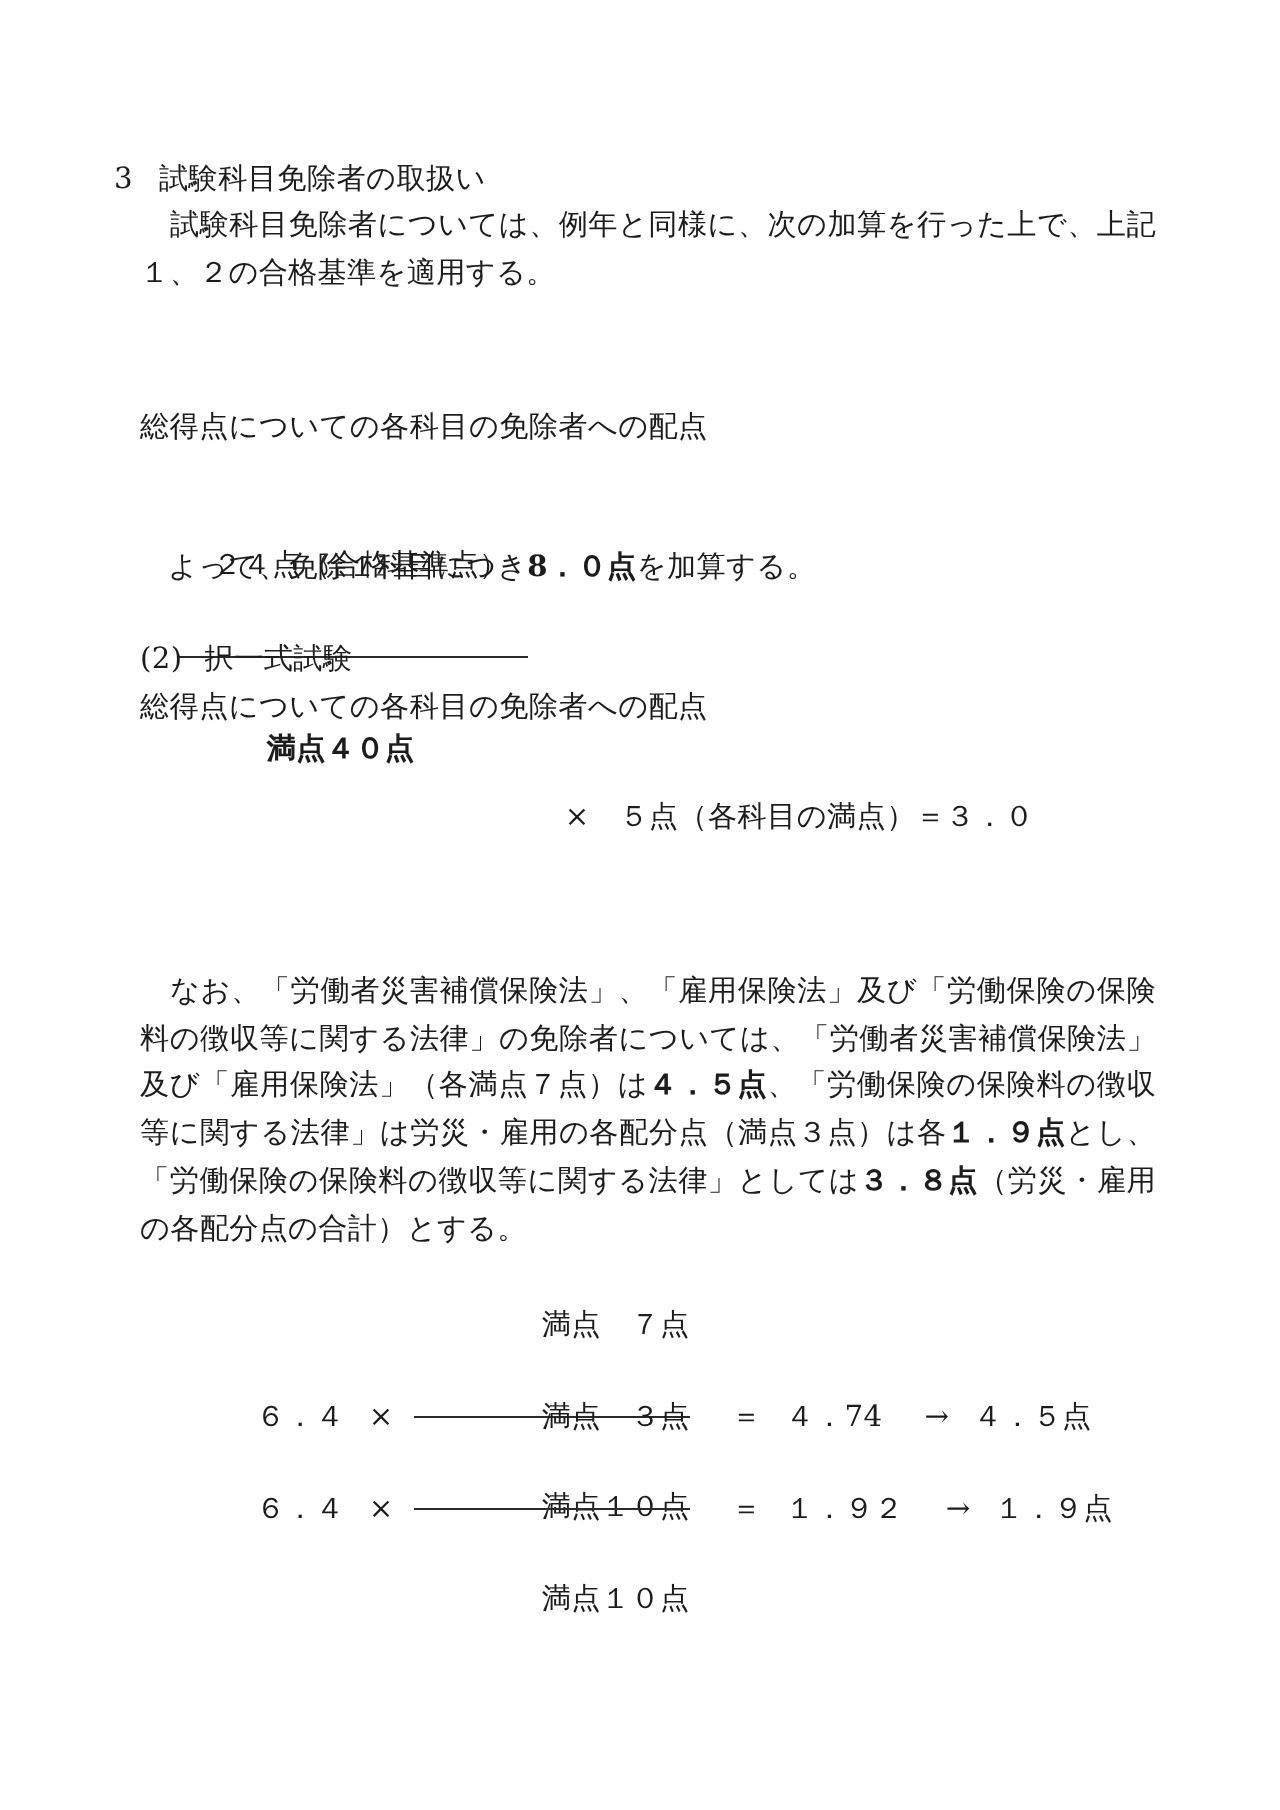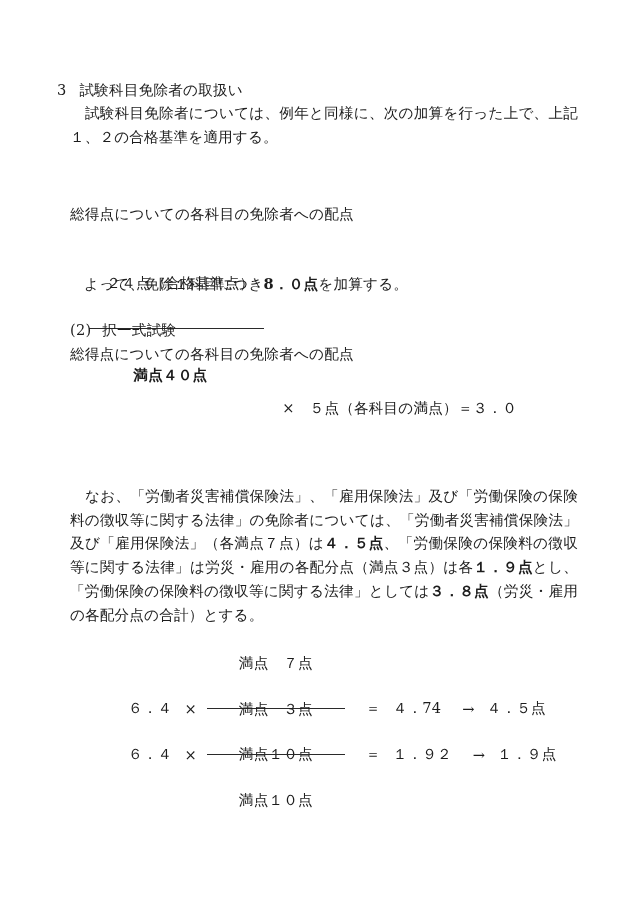--- a/index.html
+++ b/index.html
@@ -145,21 +145,21 @@
   }
   .eq .lead {
     display: inline-block;
   }
   .eq .times {
     display: inline-block;
     margin: 0 10px 0 12px;
   }
   .eq .efrac {
     display: inline-block;
-    text-align: center;
+    text-align: right;
   }
   .eq .efrac .numer {
     display: block;
     line-height: 20px;
     padding-bottom: 1px;
   }
   .eq .efrac .rule {
     display: block;
     border-top: 1.4px solid #2a2a2a;
     width: 138px;

